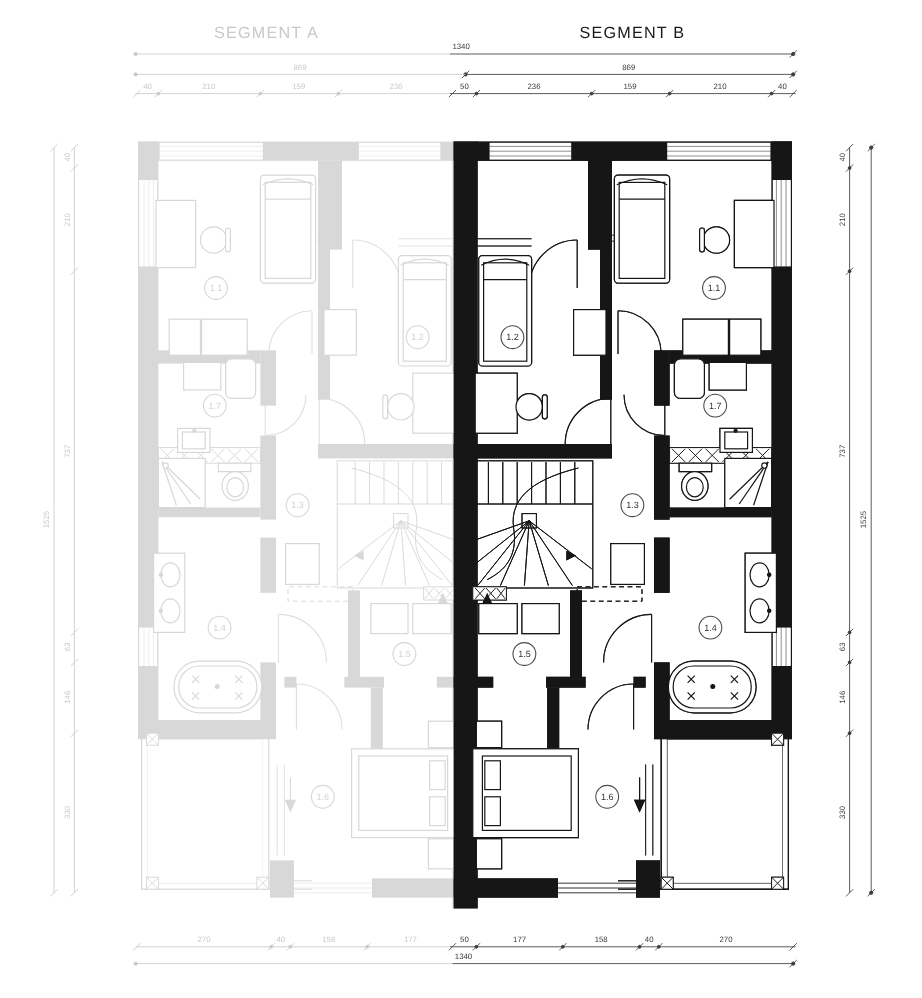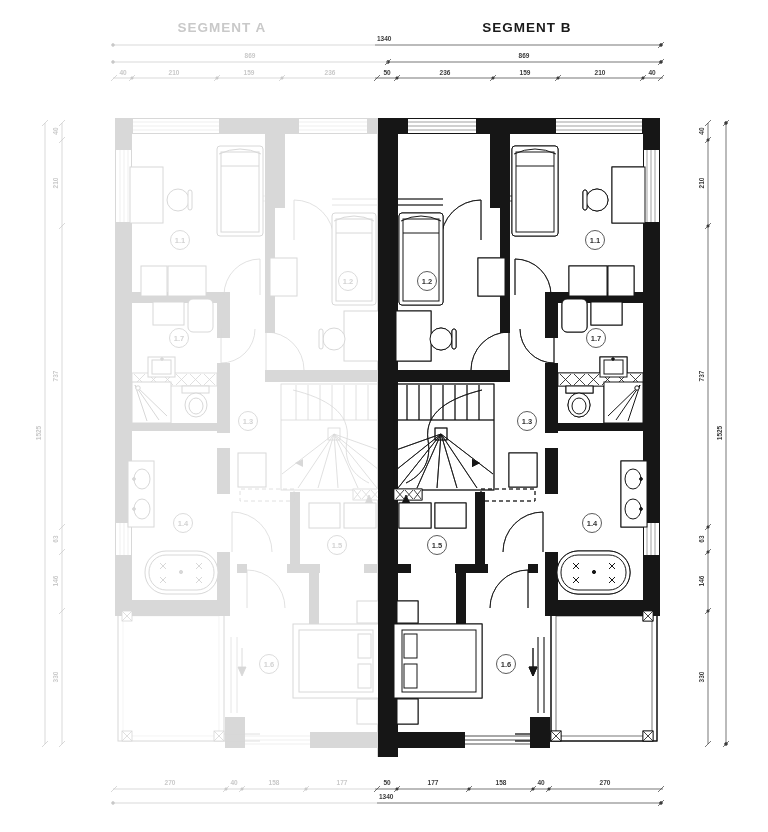--- a/index.html
+++ b/index.html
@@ -1,17 +1,17 @@
 <!DOCTYPE html>
 <html><head>
 <meta charset="utf-8">
 <style>
   html,body{margin:0;padding:0;background:#fff;}
   #canvas{position:relative;width:768px;height:832px;background:#fff;overflow:hidden;
-          font-family:"Liberation Sans", sans-serif;font-weight:bold;}
+          font-family:"Liberation Sans", sans-serif;}
   svg text{font-family:"Liberation Sans", sans-serif;}
   .hdr{font-size:13.5px;letter-spacing:1px;}
   .dimtxt{font-size:6.5px;}
   .roomtxt{font-size:7.5px;}
 </style>
 </head>
 <body>
 
 <div id="canvas">
 <svg width="768" height="832" viewBox="0 0 768 832">

